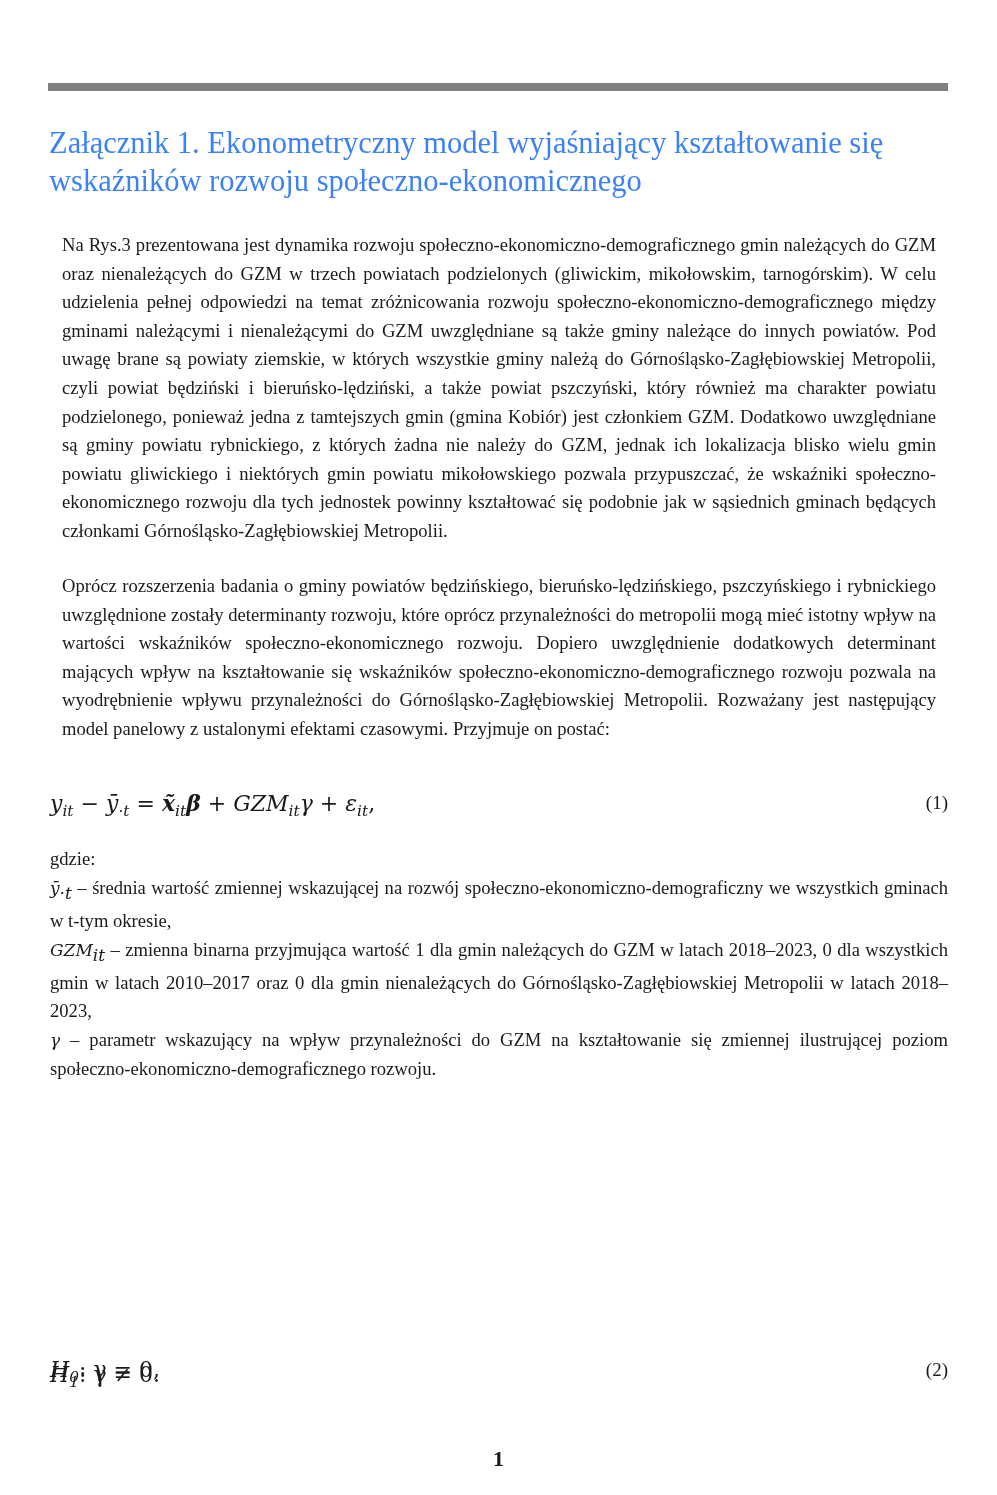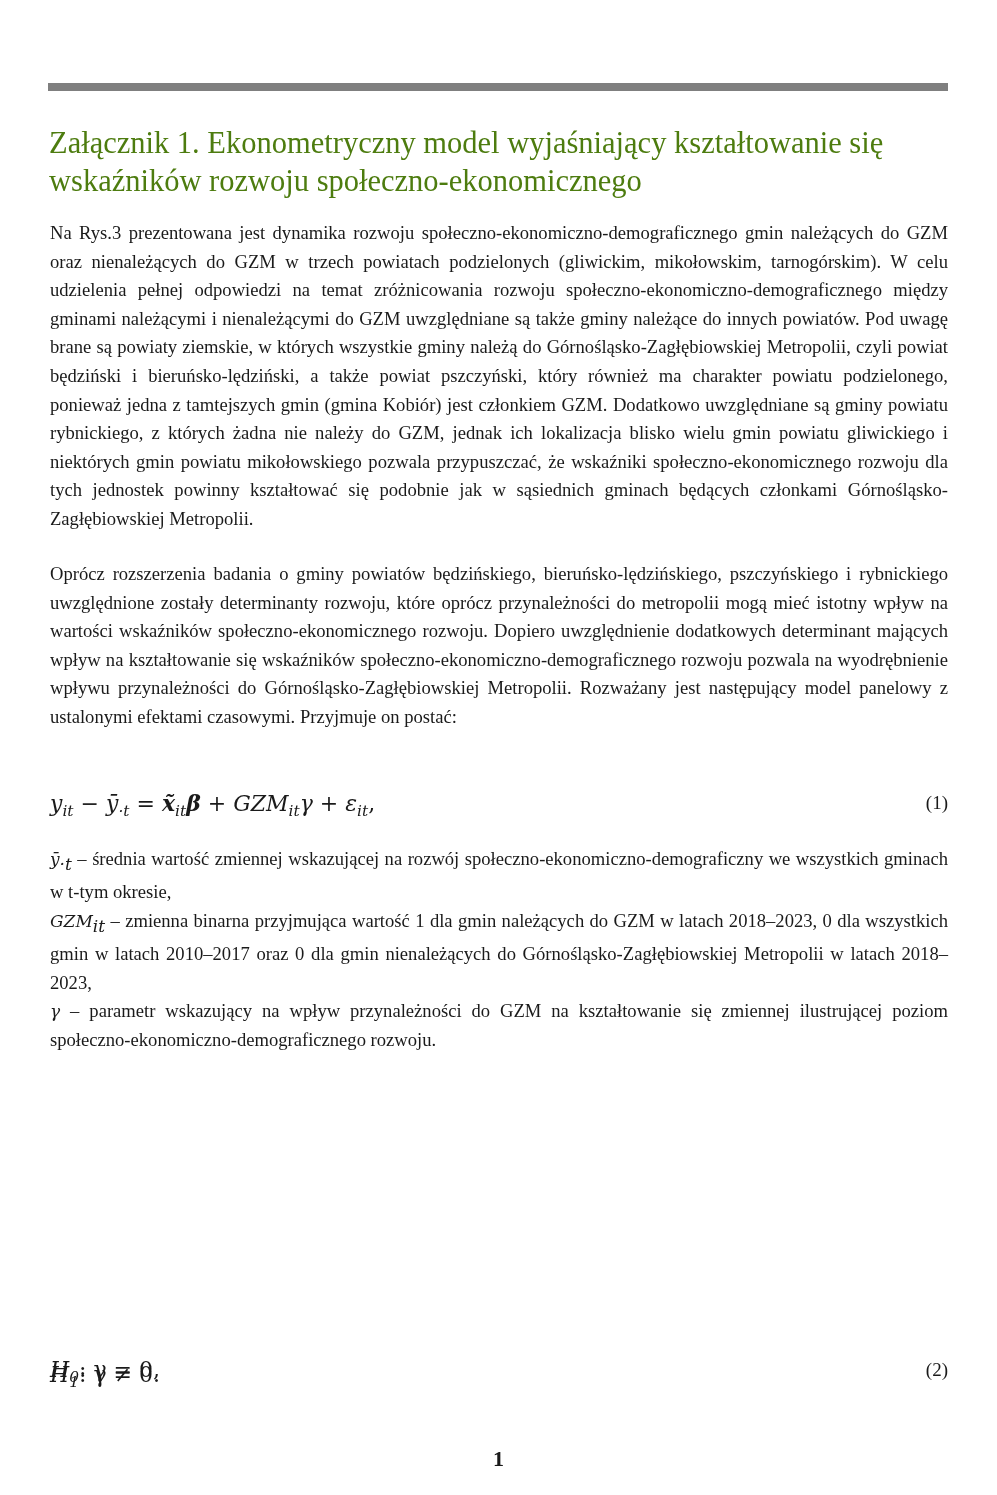--- a/index.html
+++ b/index.html
@@ -1,22 +1,22 @@
 <!DOCTYPE html>
 <html><head>
 <meta charset="utf-8">
 <style>
   html, body { margin: 0; padding: 0; background: #ffffff; }
   body { width: 997px; height: 1495px; position: relative; overflow: hidden;
          font-family: "Liberation Serif", "DejaVu Serif", serif; color: #1a1a1a; }
   .rule { position: absolute; left: 48px; top: 83px; width: 900px; height: 8px; background: #7f7f7f; }
   .title { position: absolute; left: 49px; top: 124px; width: 900px; margin: 0;
-           font-weight: normal; font-size: 30.5px; line-height: 38px; color: #4d7c0f; }
+           font-weight: normal; font-size: 30.5px; line-height: 38px; color: #3b82f6; }
   .body { position: absolute; left: 50px; width: 898px; font-size: 18.6px; line-height: 28.6px; }
-  .p { margin: 0; text-align: justify; }
+  .p { margin: 12px; text-align: justify; }
   .p1 { top: 219px; }
   .p2 { top: 560px; }
   .eq { position: absolute; left: 50px; width: 898px; font-size: 19px; height: 28px; line-height: 28px; }
   .eq .formula { position: absolute; left: 0; font-family: "DejaVu Serif", serif; font-style: italic; font-size: 22px; }
   .eq .num { position: absolute; right: 0; }
   .defs { position: absolute; left: 50px; top: 845px; width: 898px; font-size: 18.6px; line-height: 28.6px; }
   .defs .line { margin: 0; text-align: justify; }
   .m { font-family: "DejaVu Serif", serif; font-style: italic; font-size: 17px; }
   .b { font-weight: bold; font-style: italic; }
   sub { font-size: 70%; }
@@ -35,20 +35,21 @@
 <div class="body p2">
   <p class="p">Oprócz rozszerzenia badania o gminy powiatów będzińskiego, bieruńsko-lędzińskiego, pszczyńskiego i rybnickiego uwzględnione zostały determinanty rozwoju, które oprócz przynależności do metropolii mogą mieć istotny wpływ na wartości wskaźników społeczno-ekonomicznego rozwoju. Dopiero uwzględnienie dodatkowych determinant mających wpływ na kształtowanie się wskaźników społeczno-ekonomiczno-demograficznego rozwoju pozwala na wyodrębnienie wpływu przynależności do Górnośląsko-Zagłębiowskiej Metropolii. Rozważany jest następujący model panelowy z ustalonymi efektami czasowymi. Przyjmuje on postać:</p>
 </div>
 
 <div class="eq" style="top:789px;">
   <span class="formula"><span>y</span><sub>it</sub><span style="font-style:normal"> − </span><span>ȳ</span><sub>·t</sub><span style="font-style:normal"> = </span><b>x̃</b><sub>it</sub><b>β</b><span style="font-style:normal"> + </span><span>GZM</span><sub>it</sub><span>γ</span><span style="font-style:normal"> + </span><span>ε</span><sub>it</sub><span style="font-style:normal">,</span></span>
   <span class="num">(1)</span>
 </div>
 
 <div class="defs">
+  <p class="line">gdzie:</p>
   <p class="line"><span class="m">ȳ</span><sub class="m">·t</sub><span> – średnia wartość zmiennej wskazującej na rozwój społeczno-ekonomiczno-demograficzny we wszystkich gminach w t-tym okresie,</span></p>
   <p class="line"><span class="m">GZM</span><sub class="m">it</sub><span> – zmienna binarna przyjmująca wartość 1 dla gmin należących do GZM w latach 2018–2023, 0 dla wszystkich gmin w latach 2010–2017 oraz 0 dla gmin nienależących do Górnośląsko-Zagłębiowskiej Metropolii w latach 2018–2023,</span></p>
   <p class="line"><span class="m">γ</span><span> – parametr wskazujący na wpływ przynależności do GZM na kształtowanie się zmiennej ilustrującej poziom społeczno-ekonomiczno-demograficznego rozwoju.</span></p>
 </div>
 
 <div class="eq" style="top:1356px;">
   <span class="formula"><span>H</span><sub>0</sub><span style="font-style:normal">: γ = 0,</span></span>
   <span class="num">(2)</span>
 </div>
 

